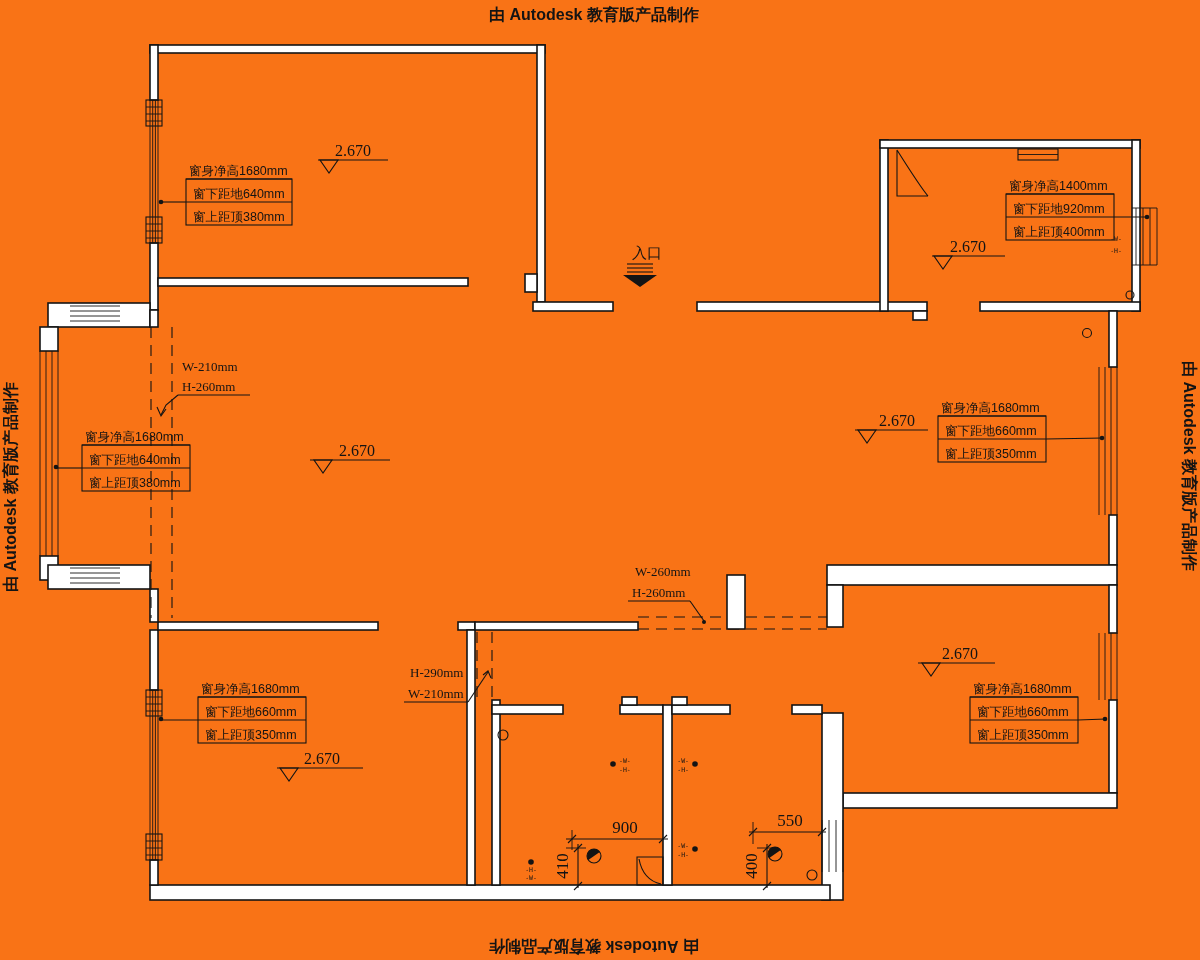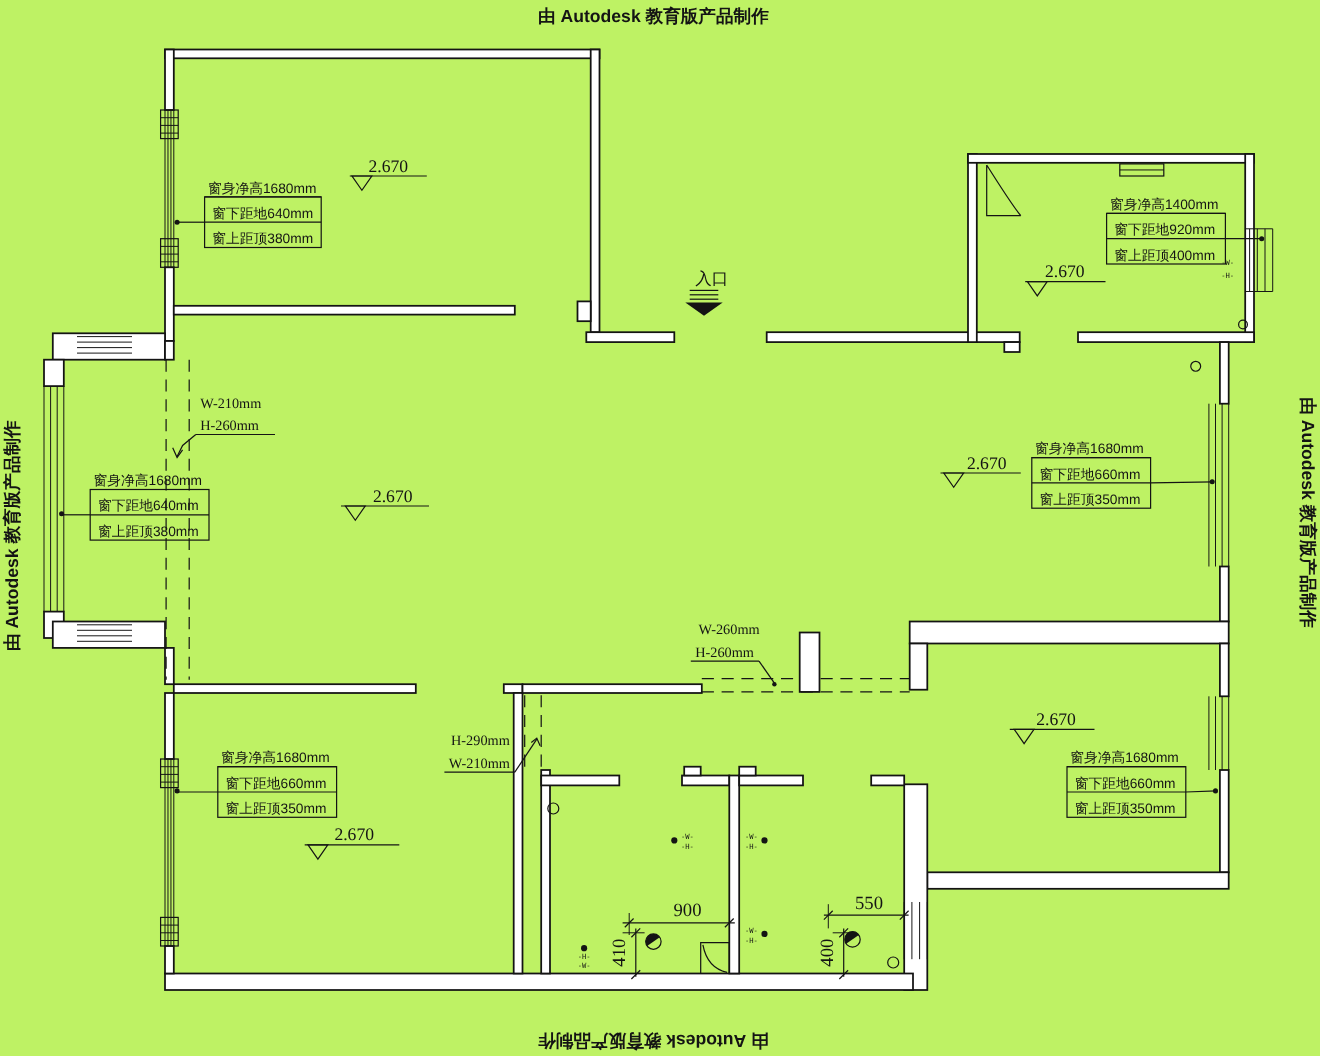--- a/index.html
+++ b/index.html
@@ -1,16 +1,16 @@
 <!DOCTYPE html>
 <html><head>
 <meta charset="utf-8">
 <style>
   html,body { margin:0; padding:0; background:#ffffff; }
-  .plan-wrap { position:relative; width:1200px; height:960px; background:#bef264; overflow:hidden; }
+  .plan-wrap { position:relative; width:1200px; height:960px; background:#f97316; overflow:hidden; }
   svg { position:absolute; left:0; top:0; }
   .wall  { fill:#ffffff; stroke:#141414; stroke-width:1.6; }
   .ln    { stroke:#141414; stroke-width:1.1; fill:none; }
   .thin  { stroke:#141414; stroke-width:0.9; fill:none; }
   .box   { fill:none; stroke:#141414; stroke-width:1.1; }
   .dash  { stroke:#141414; stroke-width:1.1; fill:none; stroke-dasharray:11 7; }
   .fill  { fill:#141414; stroke:none; }
   text   { fill:#141414; }
   .t-cjk   { font:12.5px "Liberation Sans", sans-serif; }
   .t-dim   { font:17px "Liberation Serif", serif; }

